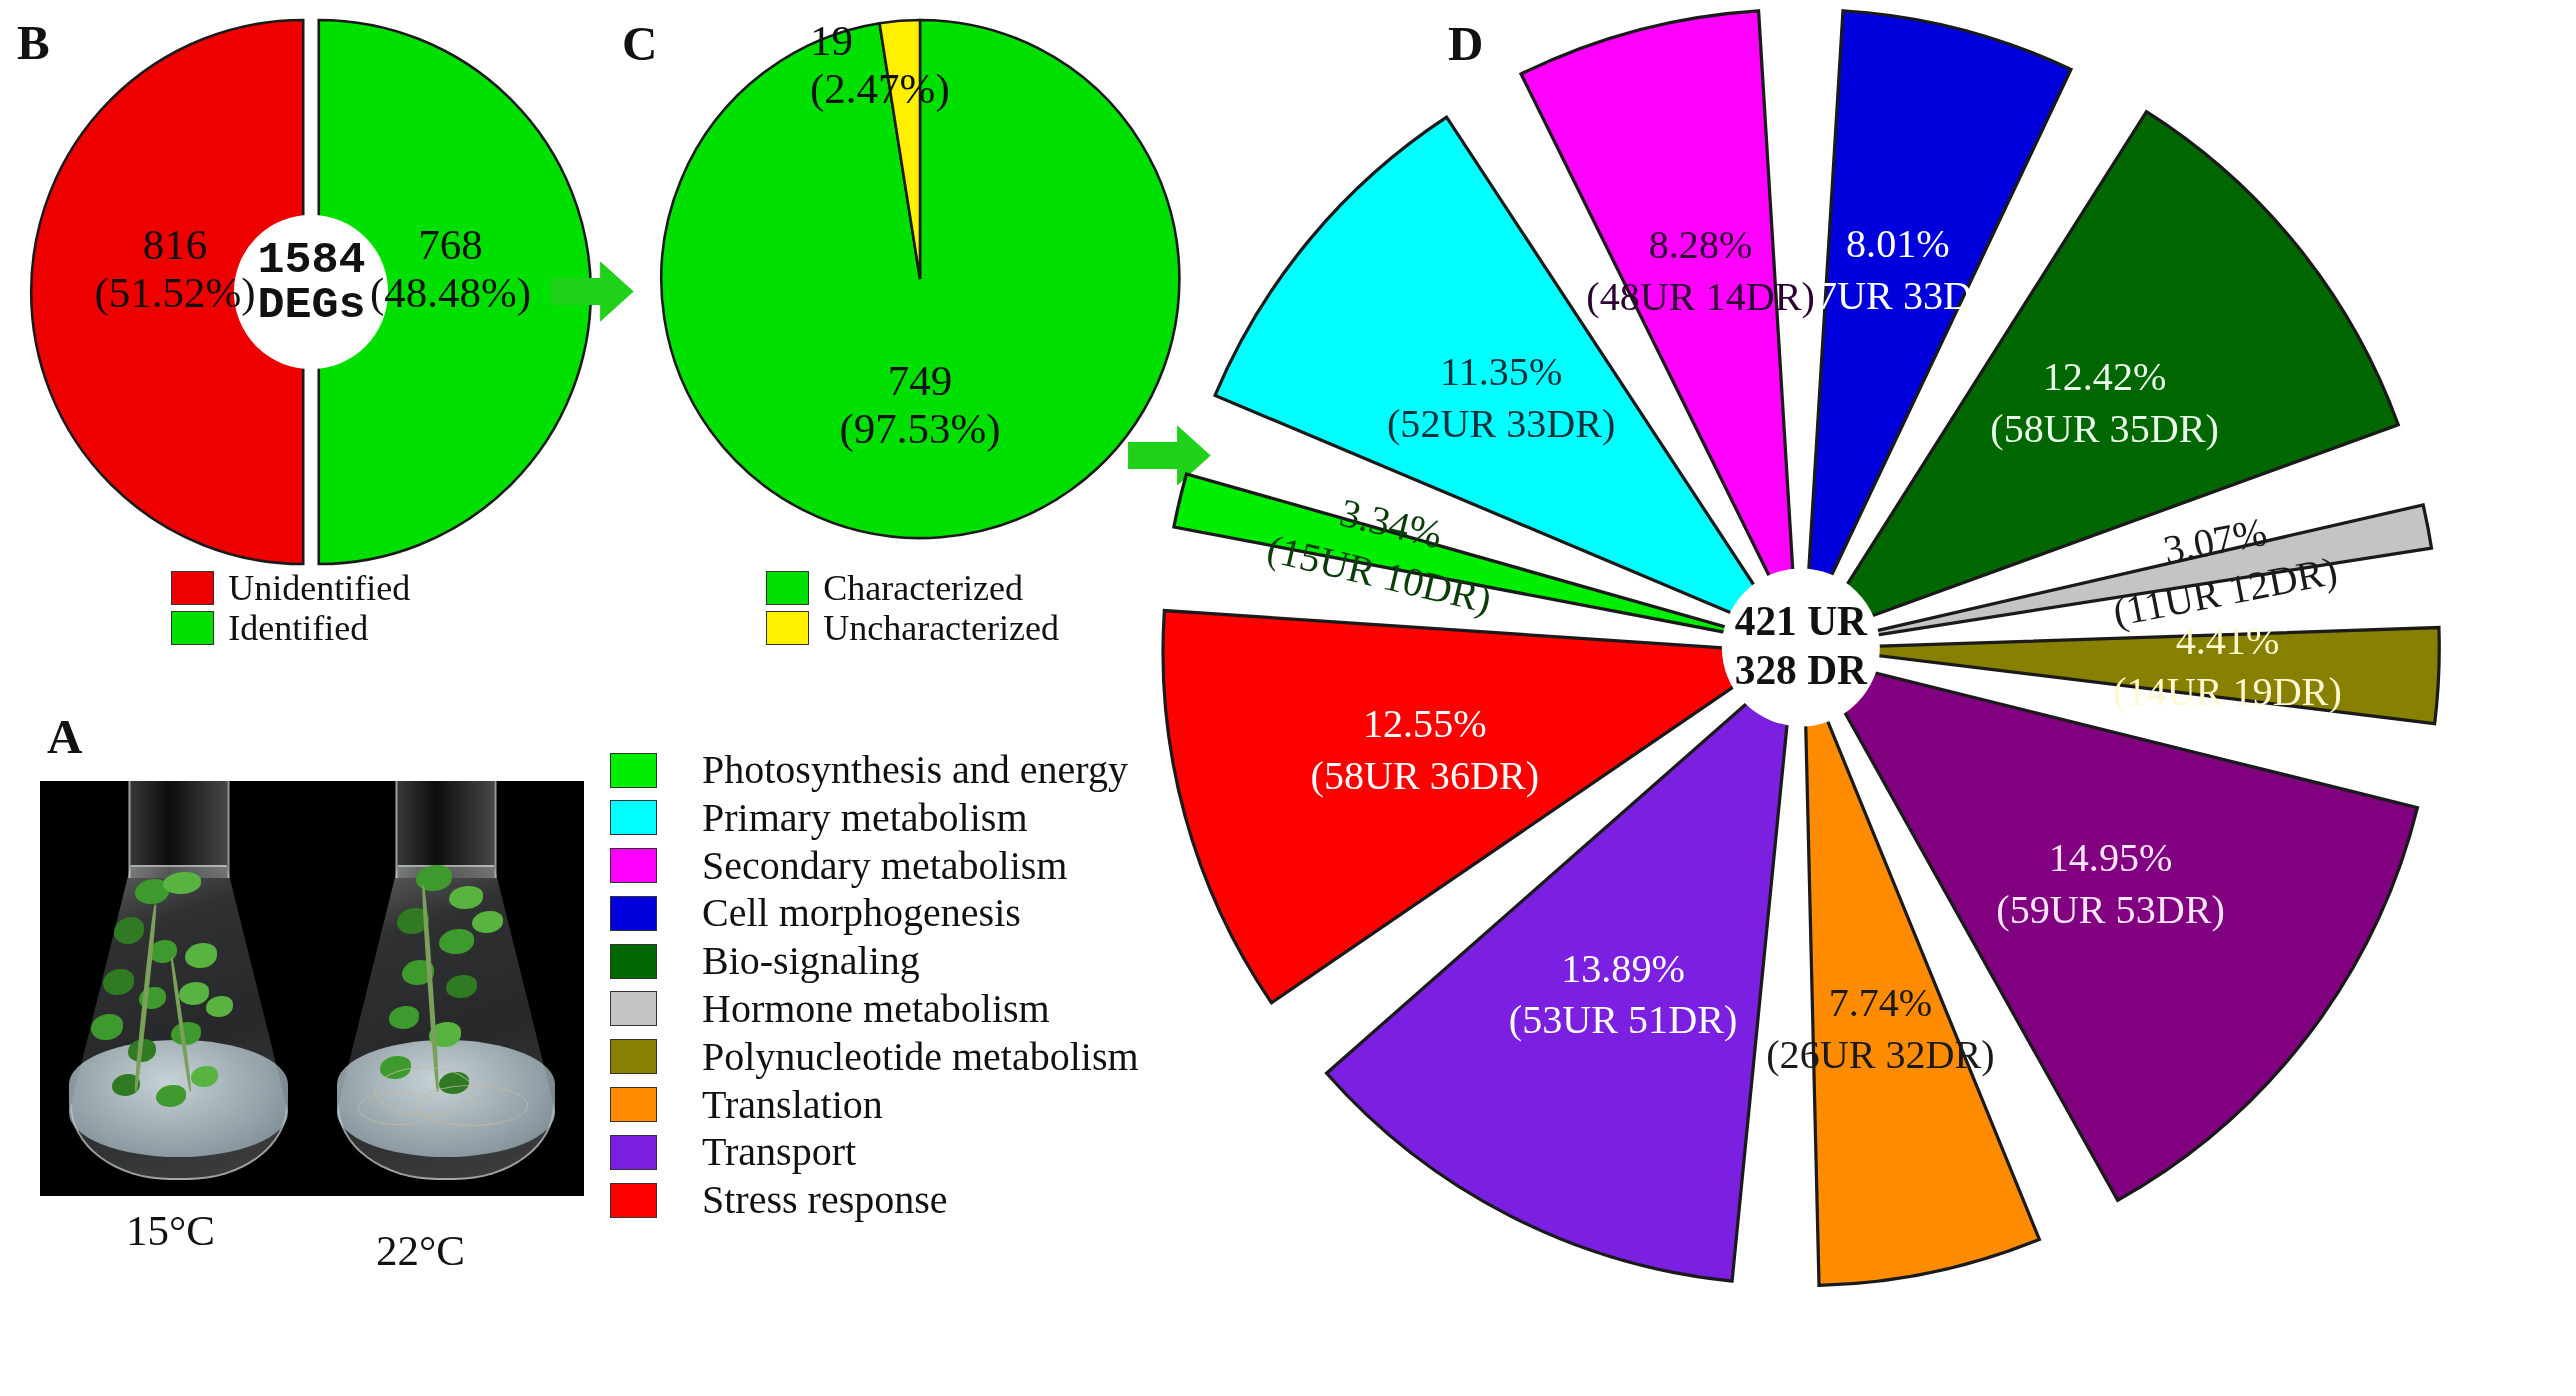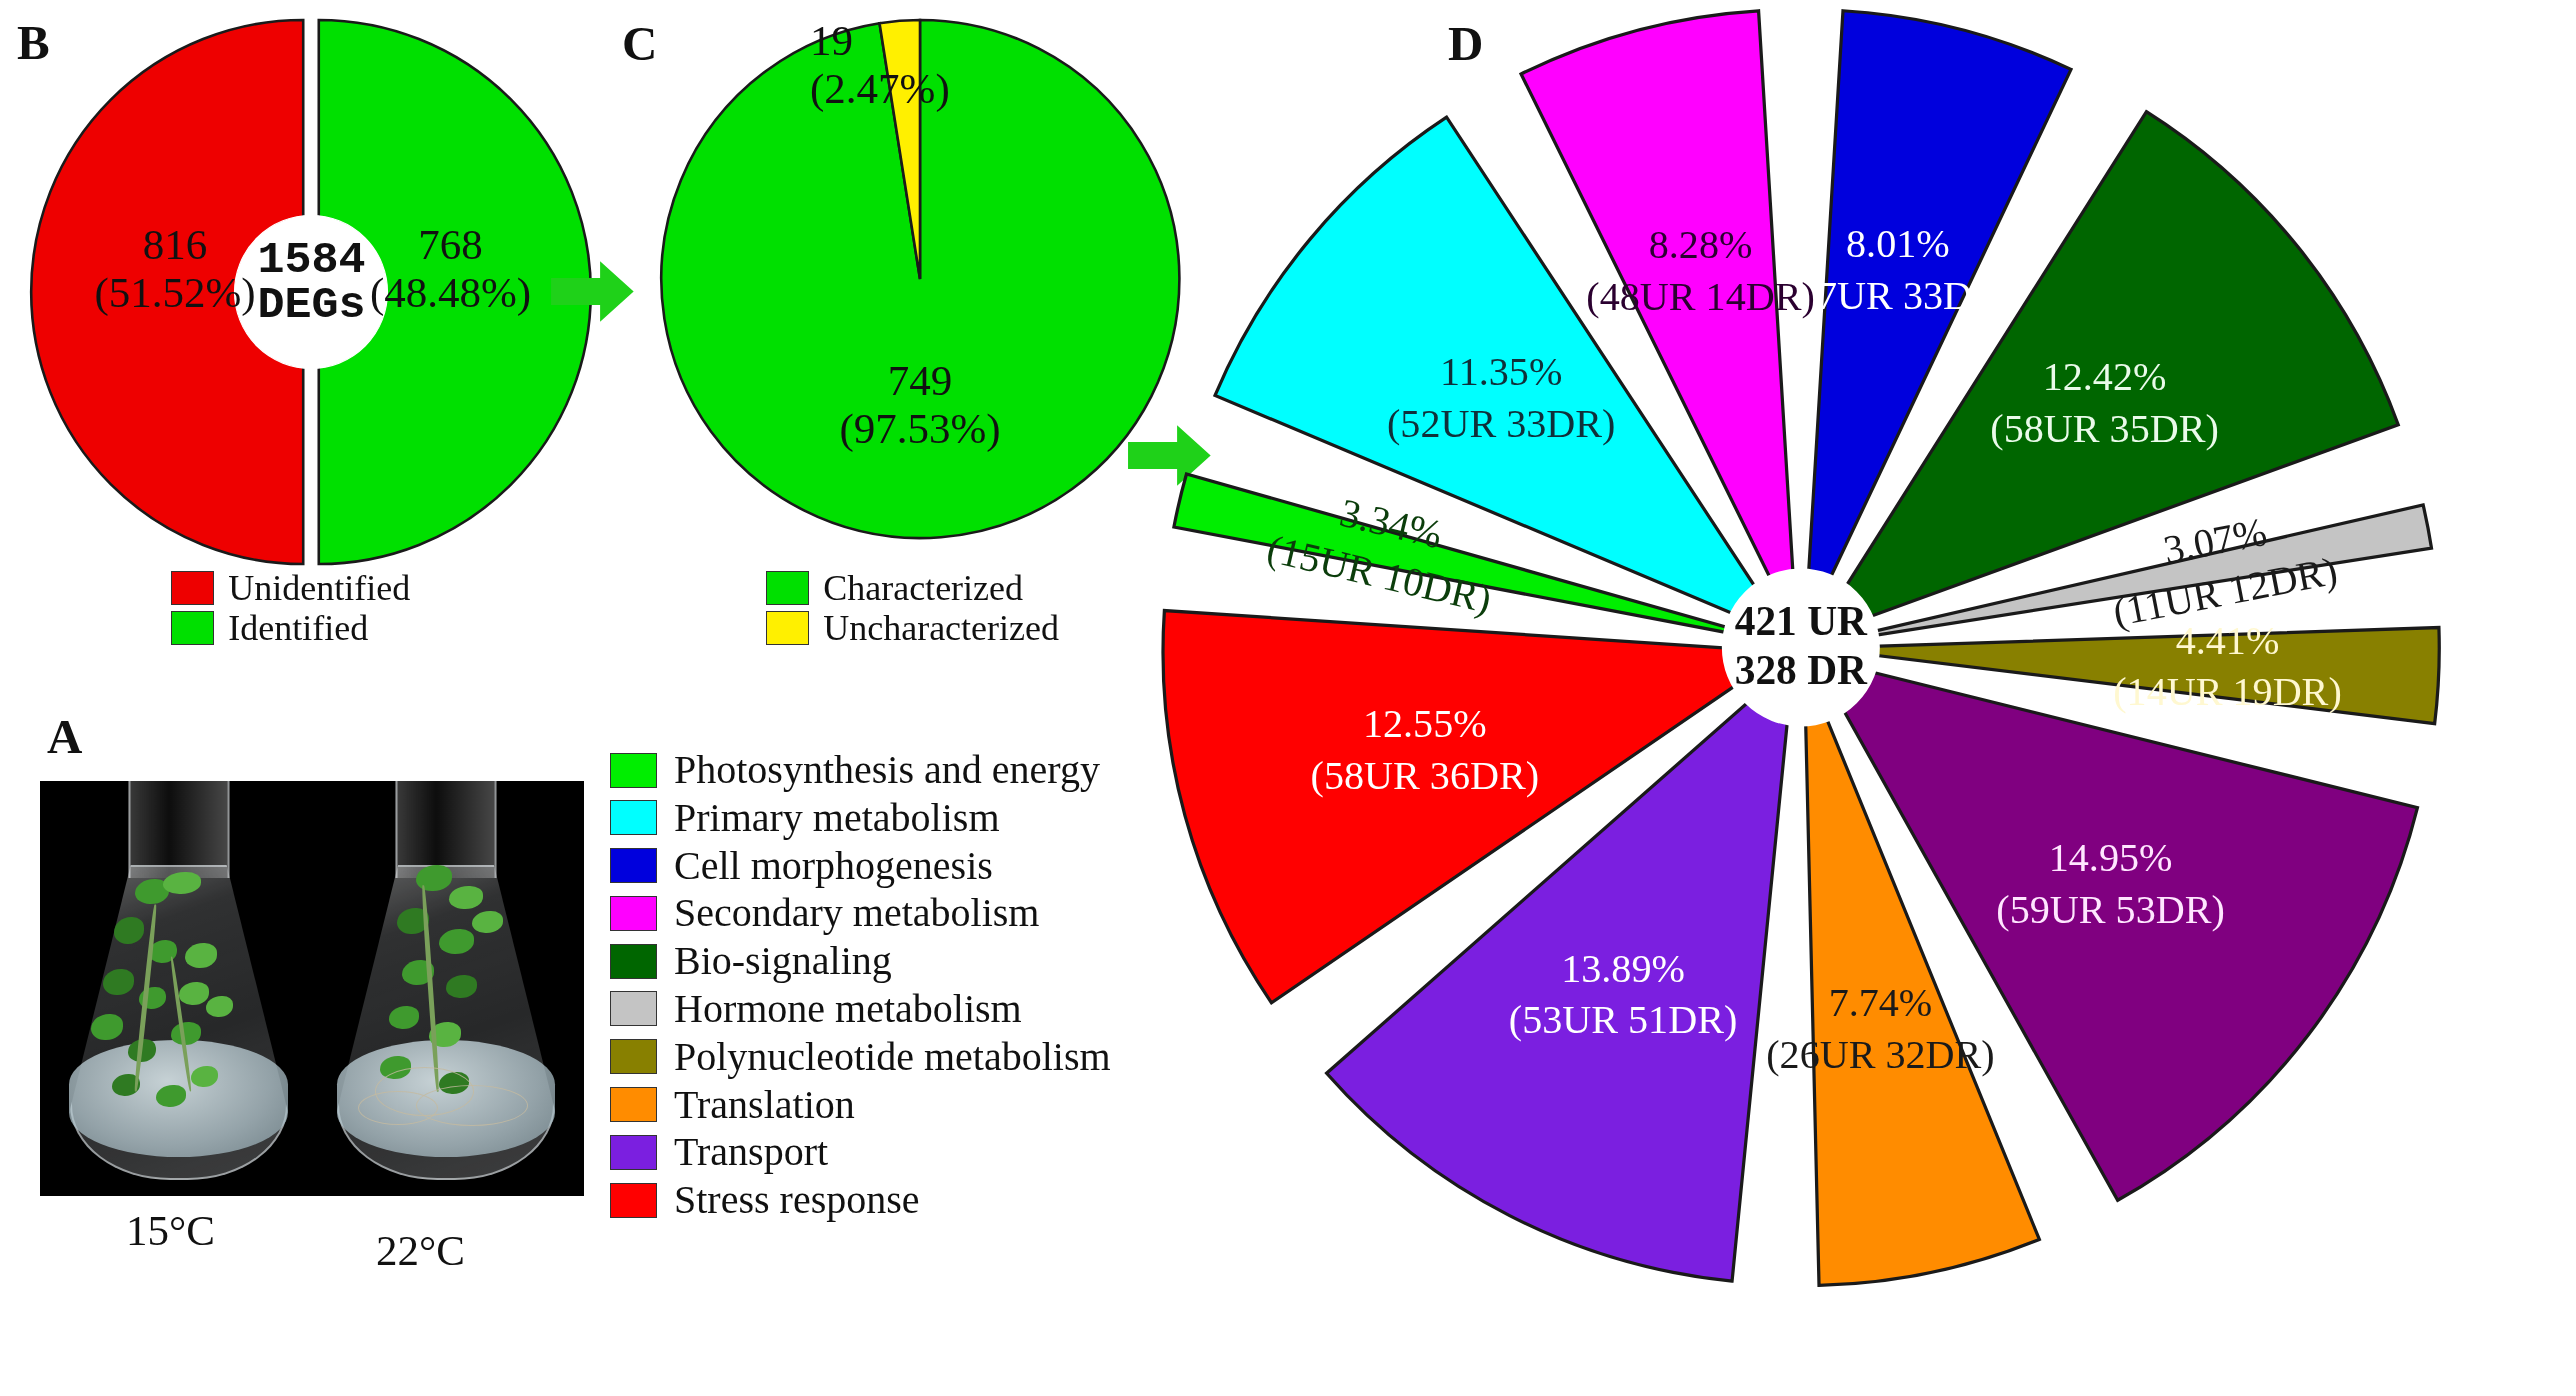--- a/index.html
+++ b/index.html
@@ -24,21 +24,21 @@
   .legend-row{display:flex;align-items:center;margin-bottom:3.9px;}
   .swatch{
     width:43px;height:34px;border:1.9px solid #333333;box-sizing:border-box;
     margin-right:14.2px;flex:0 0 auto;
   }
   .legend-label{
     font-size:36px;color:#111111;white-space:nowrap;
     font-family:"Liberation Serif","DejaVu Serif",serif;line-height:1;
   }
   .legend-main .swatch{width:47px;height:35px;margin-right:17px;}
-  .legend-main .legend-row{margin-bottom:7.8px;}
+  .legend-main .legend-row{margin-bottom:7.8px;gap:28px;}
   .legend-main .legend-label{font-size:40px;}
   
   .arrow{position:absolute;}
   
   .photo{
     position:absolute;background:#000000;overflow:hidden;
   }
   .flask-cell{position:absolute;top:0;height:100%;overflow:hidden;}
   .flask-body{
     position:absolute;left:50%;transform:translateX(-50%);
@@ -206,26 +206,26 @@
 <div class="legend legend-main" style="left:610px;top:750px;">
   <div class="legend-row">
     <div class="swatch" style="background:#00EE00;"></div>
     <div class="legend-label">Photosynthesis and energy</div>
   </div>
   <div class="legend-row">
     <div class="swatch" style="background:#00FFFF;"></div>
     <div class="legend-label">Primary metabolism</div>
   </div>
   <div class="legend-row">
+    <div class="swatch" style="background:#FF00FF;"></div>
+    <div class="legend-label">Secondary metabolism</div>
+  </div>
+  <div class="legend-row">
     <div class="swatch" style="background:#0000DD;"></div>
     <div class="legend-label">Cell morphogenesis</div>
-  </div>
-  <div class="legend-row">
-    <div class="swatch" style="background:#FF00FF;"></div>
-    <div class="legend-label">Secondary metabolism</div>
   </div>
   <div class="legend-row">
     <div class="swatch" style="background:#006600;"></div>
     <div class="legend-label">Bio-signaling</div>
   </div>
   <div class="legend-row">
     <div class="swatch" style="background:#C4C4C4;"></div>
     <div class="legend-label">Hormone metabolism</div>
   </div>
   <div class="legend-row">

